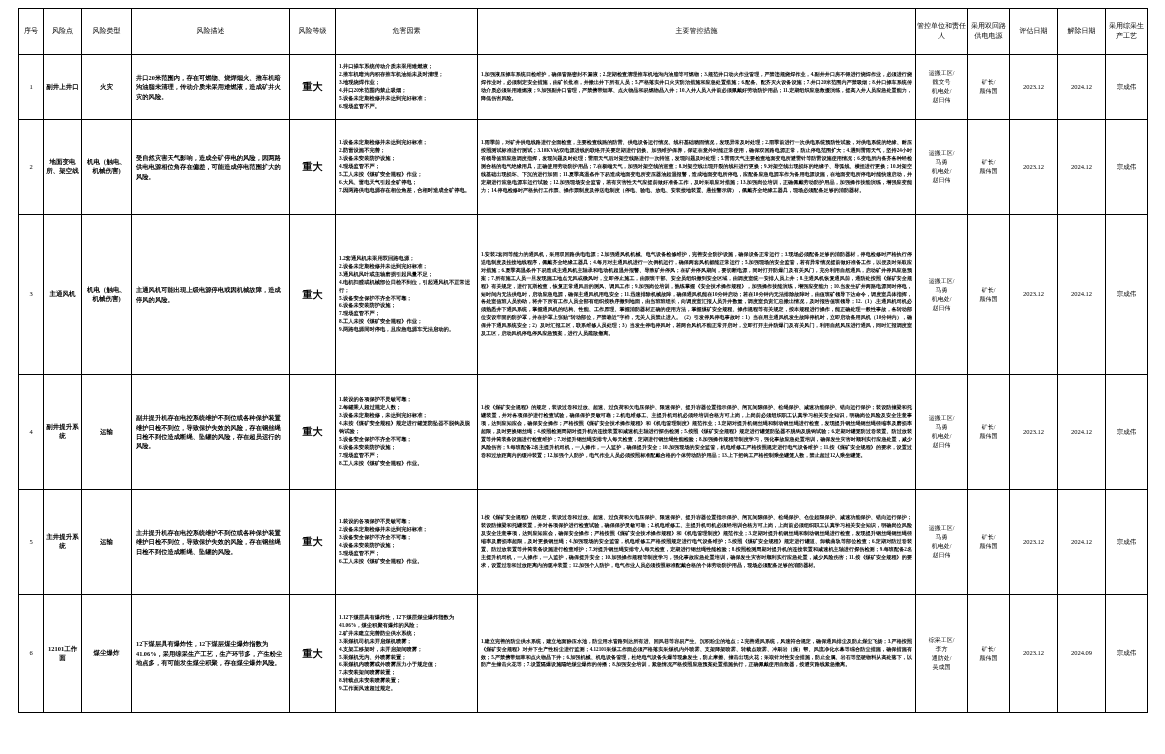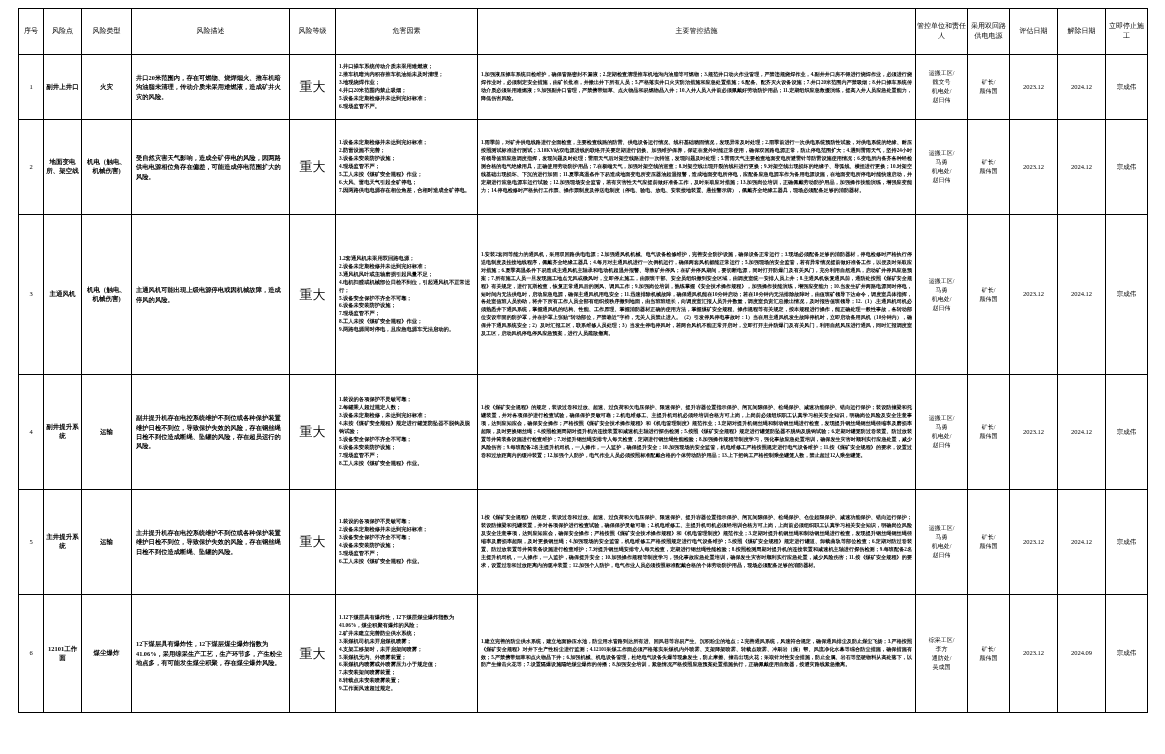--- a/index.html
+++ b/index.html
@@ -9,21 +9,21 @@
   .title { text-align:center; font-weight:bold; font-size:19px; letter-spacing:1px; margin-bottom:5px; }
   table.risk { border-collapse:collapse; table-layout:fixed; width:1129px; }
   th,td { border:1px solid #000; overflow:hidden; vertical-align:middle; }
   th { font-size:7px; font-weight:normal; text-align:center; padding:2px 1px; line-height:1.4; }
   td { font-size:6.5px; text-align:center; padding:1px 2px; line-height:1.35; }
   td.desc { text-align:left; font-size:6.3px; padding:2px 4px; line-height:1.5; font-weight:bold; }
   td.haz  { text-align:left; font-size:5.3px; white-space:pre-line; padding:2px 3px; line-height:1.5; font-weight:bold; }
   td.mea  { text-align:justify; font-size:5.1px; padding:2px 3px; line-height:1.55; font-weight:bold; }
   td.pt   { font-weight:bold; }
   td.unit { white-space:pre-line; font-size:6px; line-height:1.5; }
-  td.lvl  { font-weight:normal; font-size:13px;text-align:center; }
+  td.lvl  { font-weight:bold; font-size:10px;text-align:center; }
 </style>
 </head>
 <body>
 
 <div class="page">
   <table class="risk">
     <colgroup>
       <col style="width:25px">
         <col style="width:38px">
         <col style="width:50px">
@@ -43,21 +43,21 @@
         <th>风险点</th>
         <th>风险类型</th>
         <th>风险描述</th>
         <th>风险等级</th>
         <th>危害因素</th>
         <th>主要管控措施</th>
         <th>管控单位和责任人</th>
         <th>采用双回路供电电源</th>
         <th>评估日期</th>
         <th>解除日期</th>
-        <th>立即停止施工</th>
+        <th>采用综采生产工艺</th>
       </tr>
     </thead>
     <tbody>
       <tr style="height:65px">
         <td>1</td>
         <td class="pt">副井上井口</td>
         <td class="pt">火灾</td>
         <td class="desc">井口20米范围内，存在可燃物、烧焊烟火、推车机暗沟油脂未清理，传动介质未采用难燃液，造成矿井火灾的风险。</td>
         <td class="lvl">重大</td>
         <td class="haz">1.井口操车系统传动介质未采用难燃液；

